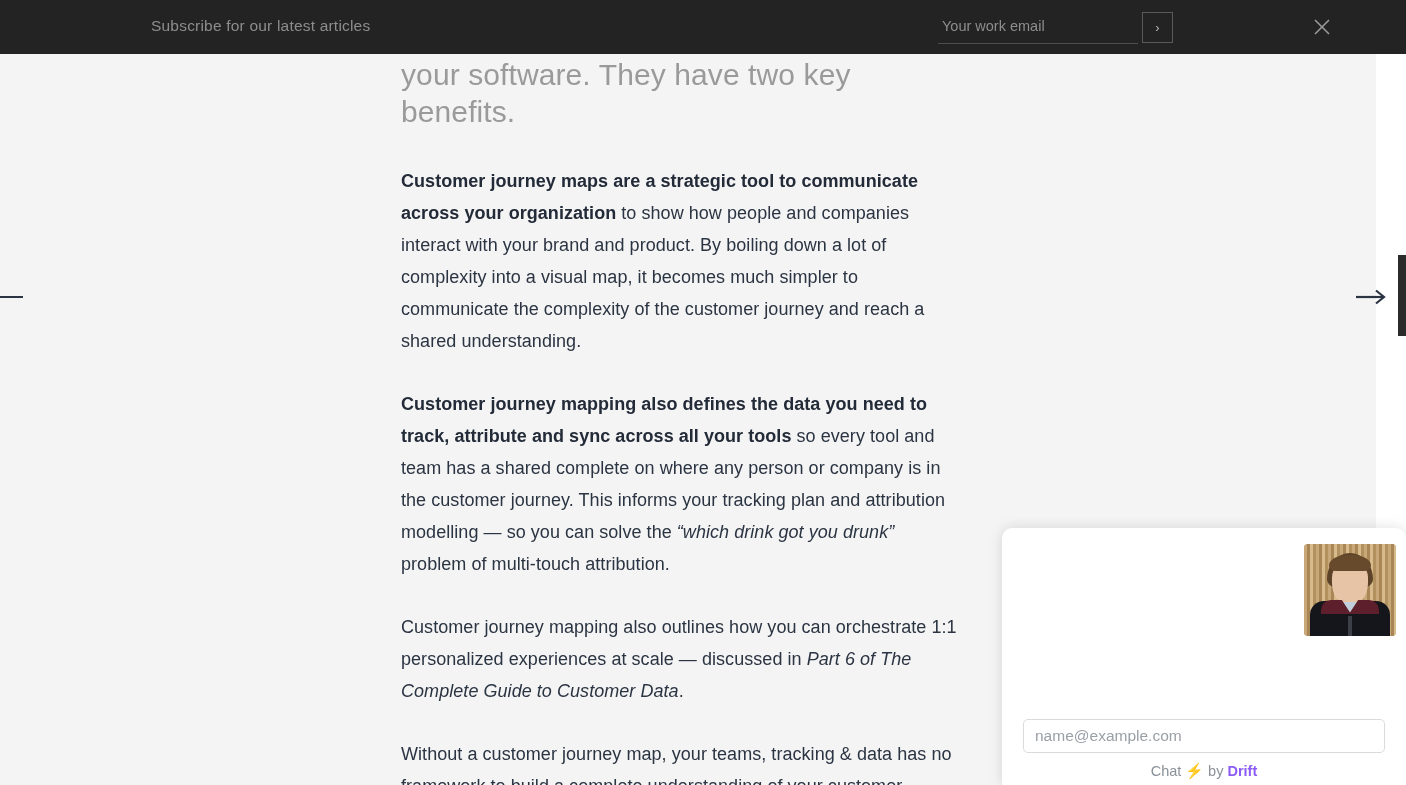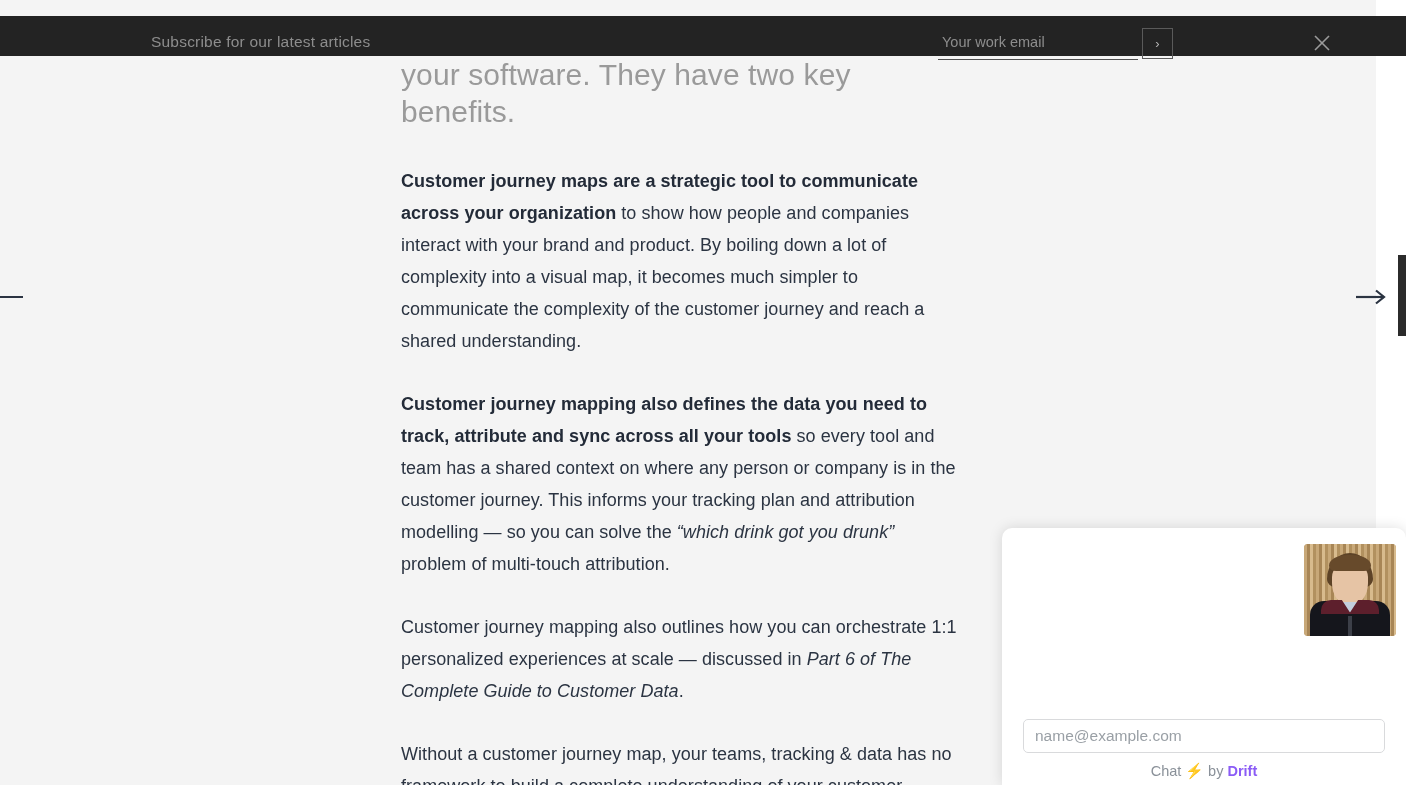--- a/index.html
+++ b/index.html
@@ -24,23 +24,23 @@
     position: absolute;
     left: 0; top: 0;
     width: 1376px;
     height: 785px;
     background: #f4f4f4;
   }
 
   
   .subscribe-bar {
     position: absolute;
-    left: 0; top: 16px;
+    left: 0; top: 0;
     width: 1406px;
-    height: 40px;
+    height: 54px;
     background: #232323;
     display: flex;
     align-items: center;
     z-index: 40;
   }
   .subscribe-title {
     position: absolute;
     left: 151px;
     top: 17px;
     font-size: 15.5px;
@@ -316,21 +316,21 @@
 
   <div class="article">
 
     <p class="lede">your software. They have two key benefits.</p>
 
     <p class="para first-body">
       <b>Customer journey maps are a strategic tool to communicate across your organization</b><span> to show how people and companies interact with your brand and product. By boiling down a lot of complexity into a visual map, it becomes much simpler to communicate the complexity of the customer journey and reach a shared understanding.</span>
     </p>
 
     <p class="para">
-      <b>Customer journey mapping also defines the data you need to track, attribute and sync across all your tools</b><span> so every tool and team has a shared context on where any person or company is in the customer journey. This informs your tracking plan and attribution modelling — so you can solve the </span><i>“which drink got you drunk”</i><span> problem of multi-touch attribution.</span>
+      <b>Customer journey mapping also defines the data you need to track, attribute and sync across all your tools</b><span> so every tool and team has a shared complete on where any person or company is in the customer journey. This informs your tracking plan and attribution modelling — so you can solve the </span><i>“which drink got you drunk”</i><span> problem of multi-touch attribution.</span>
     </p>
 
     <p class="para">
       <span>Customer journey mapping also outlines how you can orchestrate 1:1 personalized experiences at scale — discussed in </span><i>Part 6 of The Complete Guide to Customer Data</i><span>.</span>
     </p>
 
     <p class="para">
       <span>Without a customer journey map, your teams, tracking &amp; data has no framework to build a complete understanding of your customer journey.</span>
     </p>
   </div>

